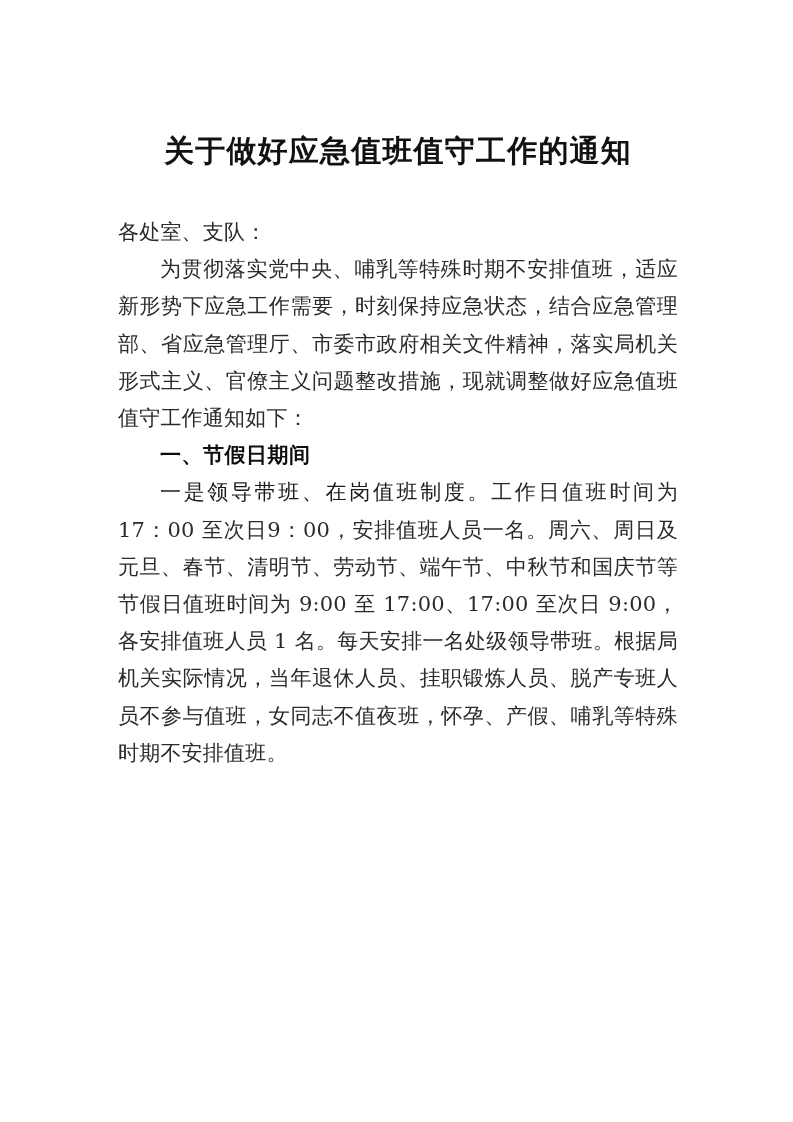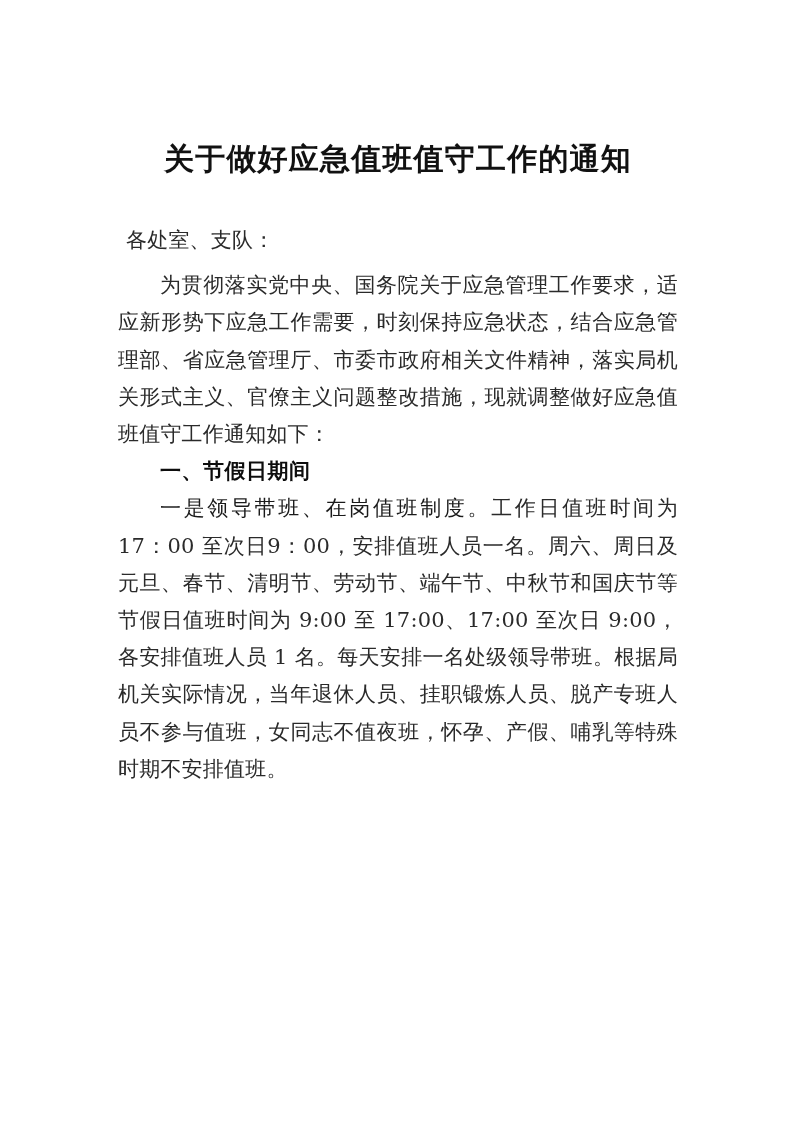--- a/index.html
+++ b/index.html
@@ -23,21 +23,21 @@
     top: 0;
     width: 793px;
     height: 1122px;
     background: #ffffff;
     box-sizing: border-box;
   }
 
   .content {
     position: absolute;
     left: 118px;
-    top: 8px;
+    top: 0;
     width: 560px;
   }
 
   .doc-title {
     text-align: center;
     font-family: "DejaVu Serif", "Liberation Serif", serif;
     font-weight: 700;
     font-size: 30px;
     line-height: 40px;
     letter-spacing: 1.2px;
@@ -61,21 +61,21 @@
     letter-spacing: 0.2px;
     color: #2a2a2a;
     font-weight: 400;
   }
 
   p.para.indent {
     text-indent: 2em;
   }
 
   p.salutation {
-    margin: 8px;
+    margin: 0;
     font-family: "DejaVu Serif", "Liberation Serif", serif;
     font-size: 21px;
     line-height: 37.2px;
     letter-spacing: 0.2px;
     color: #2a2a2a;
   }
 
   h2.section-heading {
     margin: 0;
     font-family: "DejaVu Sans", "Liberation Sans", sans-serif;
@@ -97,21 +97,21 @@
 
 <div class="page">
   <div class="content">
 
     <h1 class="doc-title">关于做好应急值班值守工作的通知</h1>
 
     <div class="body-block">
 
       <p class="salutation">各处室、支队：</p>
 
-      <p class="para indent">为贯彻落实党中央、国务院关于应急管理工作要求，适应新形势下应急工作需要，时刻保持应急状态，结合应急管理部、省应急管理厅、市委市政府相关文件精神，落实局机关形式主义、官僚主义问题整改措施，现就调整做好应急值班值守工作通知如下：</p>
+      <p class="para indent">为贯彻落实党中央、哺乳等特殊时期不安排值班，适应新形势下应急工作需要，时刻保持应急状态，结合应急管理部、省应急管理厅、市委市政府相关文件精神，落实局机关形式主义、官僚主义问题整改措施，现就调整做好应急值班值守工作通知如下：</p>
 
       <h2 class="section-heading">一、节假日期间</h2>
 
       <p class="para indent">
         <span class="lead">一是领导带班、在岗值班制度。</span><span>工作日值班时间为 17：00 至次日9：00，安排值班人员一名。周六、周日及元旦、春节、清明节、劳动节、端午节、中秋节和国庆节等节假日值班时间为 9:00 至 17:00、17:00 至次日 9:00，各安排值班人员 1 名。每天安排一名处级领导带班。根据局机关实际情况，当年退休人员、挂职锻炼人员、脱产专班人员不参与值班，女同志不值夜班，怀孕、产假、哺乳等特殊时期不安排值班。</span>
       </p>
 
 
     </div>
   </div>

